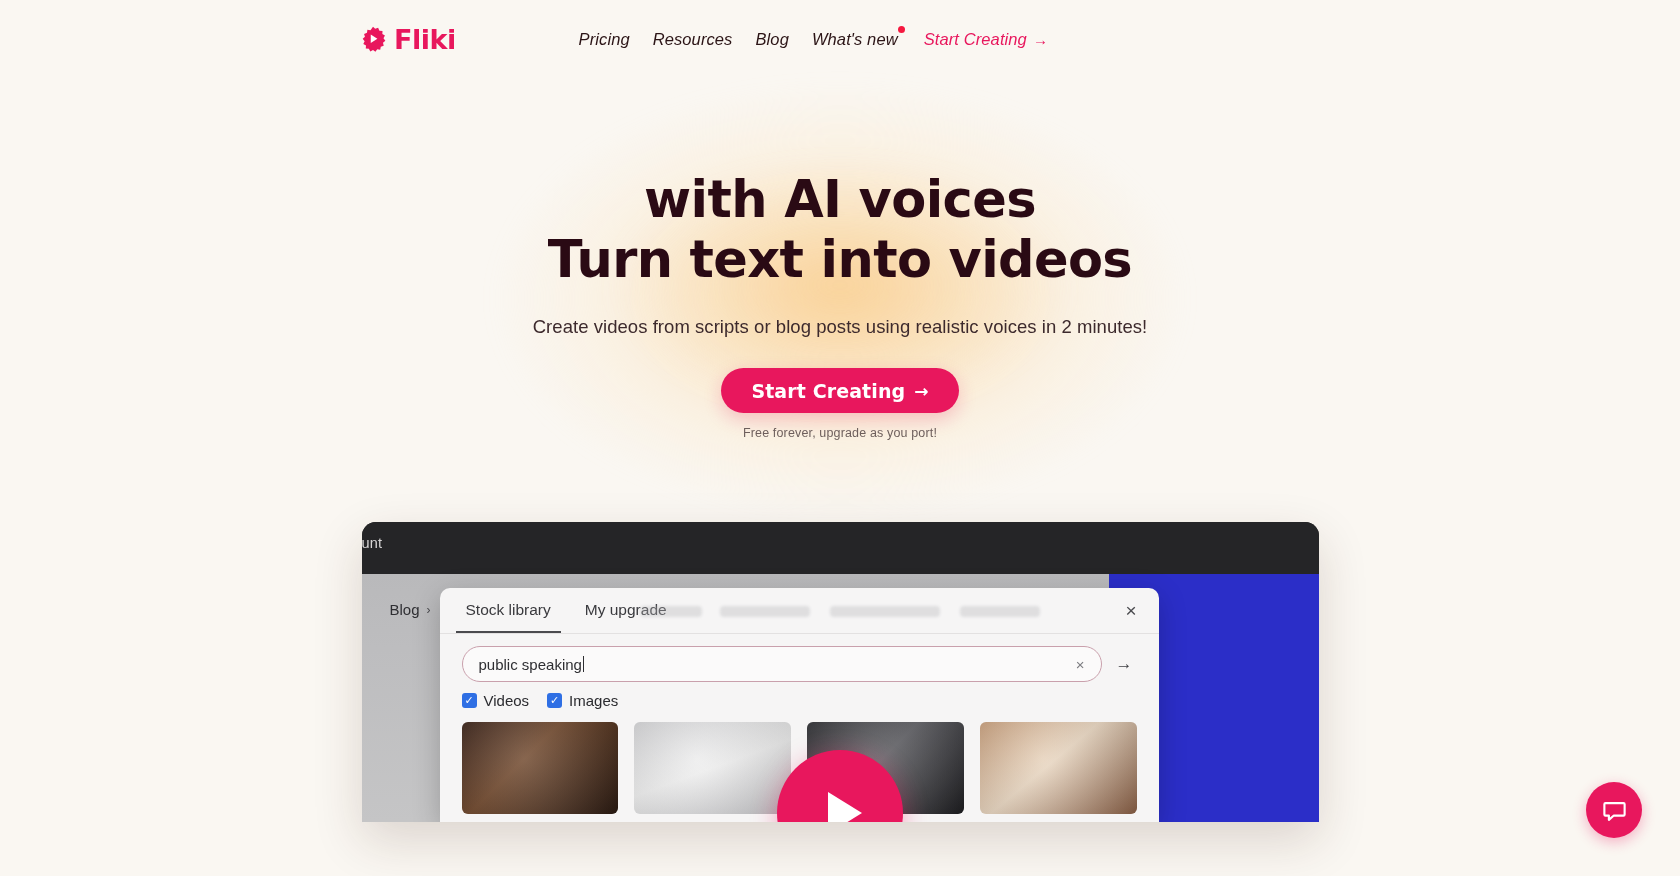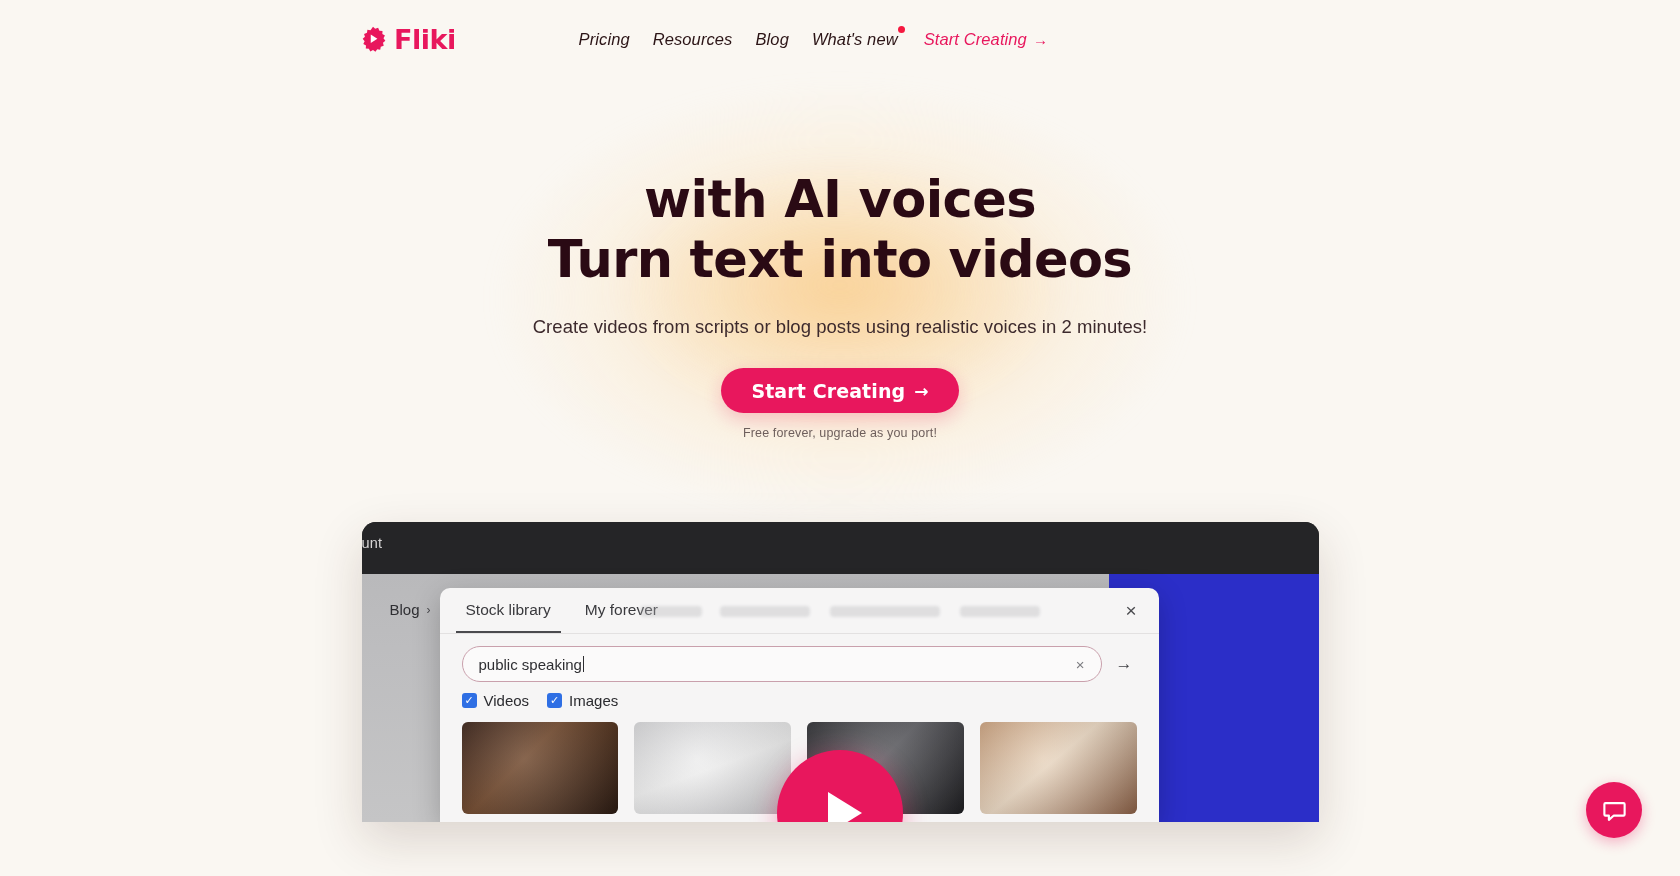--- a/index.html
+++ b/index.html
@@ -583,21 +583,21 @@
           </svg>
           <span>File</span>
         </div>
 
         <div class="blue-panel" style="top:0;"></div>
       </div>
 
       <div class="modal">
         <div class="modal-tabs">
           <div class="tab active">Stock library</div>
-          <div class="tab">My forever</div>
+          <div class="tab">My upgrade</div>
         </div>
         <div class="modal-close">×</div>
 
         <div class="ph" style="left:200px; top:18px; width:62px; height:11px; background:rgba(180,180,184,0.35);"></div>
         <div class="ph" style="left:280px; top:18px; width:90px; height:11px; background:rgba(180,180,184,0.35);"></div>
         <div class="ph" style="left:390px; top:18px; width:110px; height:11px; background:rgba(180,180,184,0.35);"></div>
         <div class="ph" style="left:520px; top:18px; width:80px; height:11px; background:rgba(180,180,184,0.35);"></div>
 
         <div class="search-row">
           <div class="search-box">

